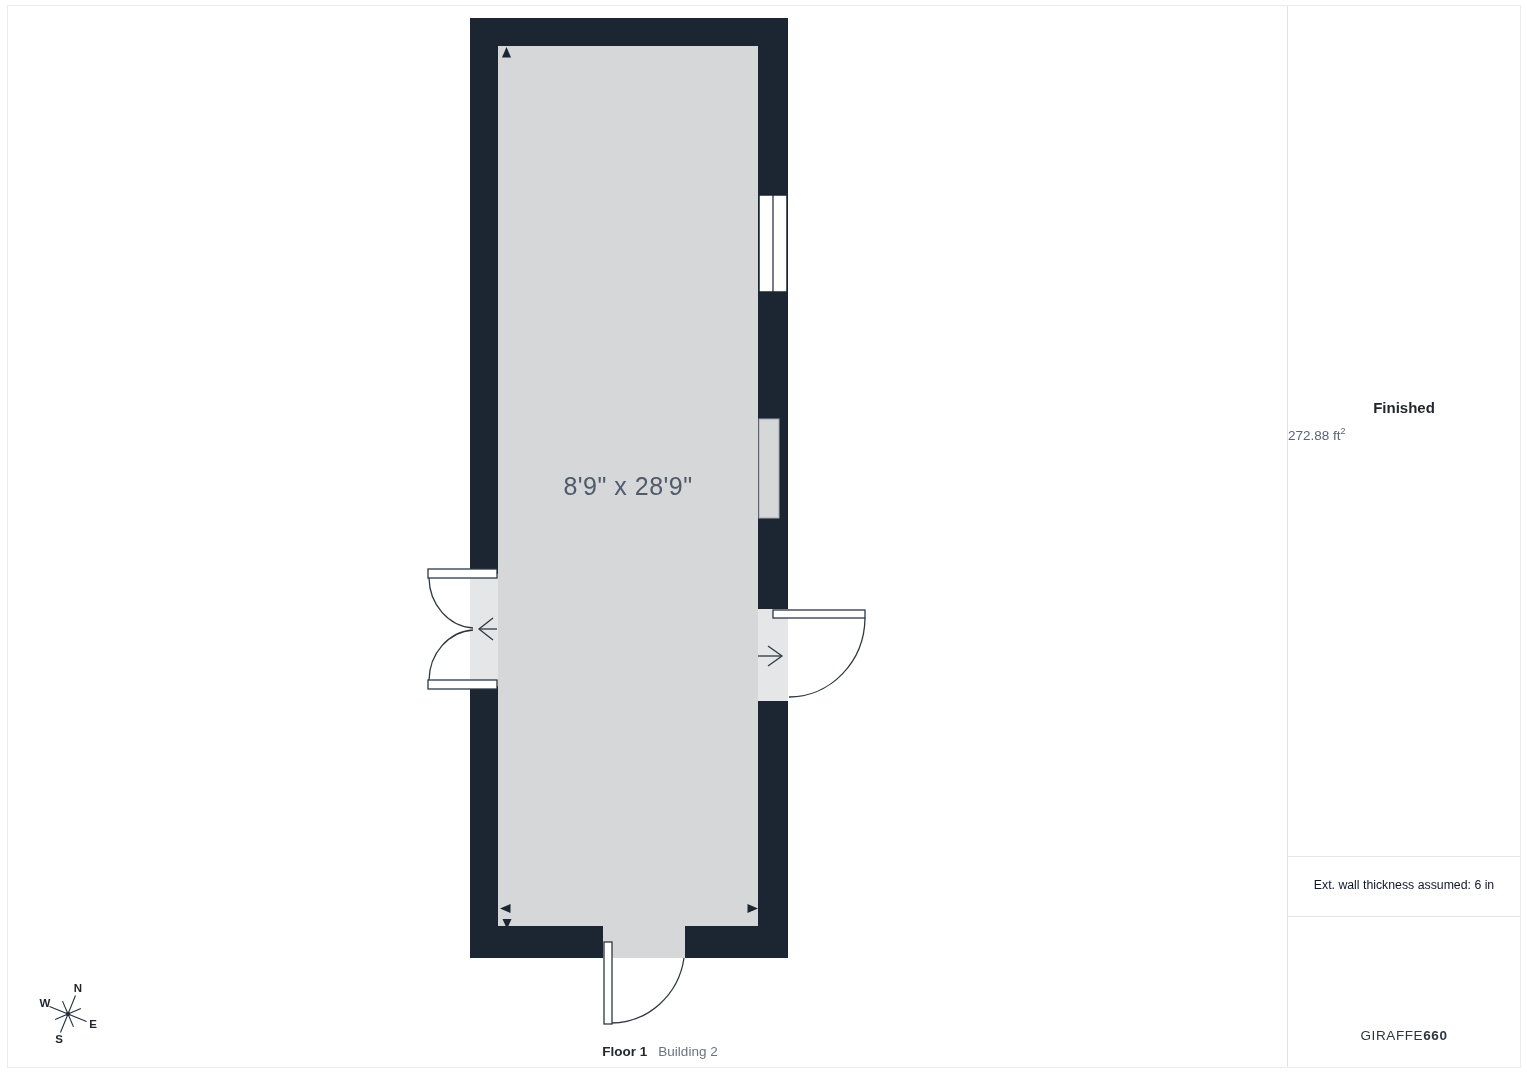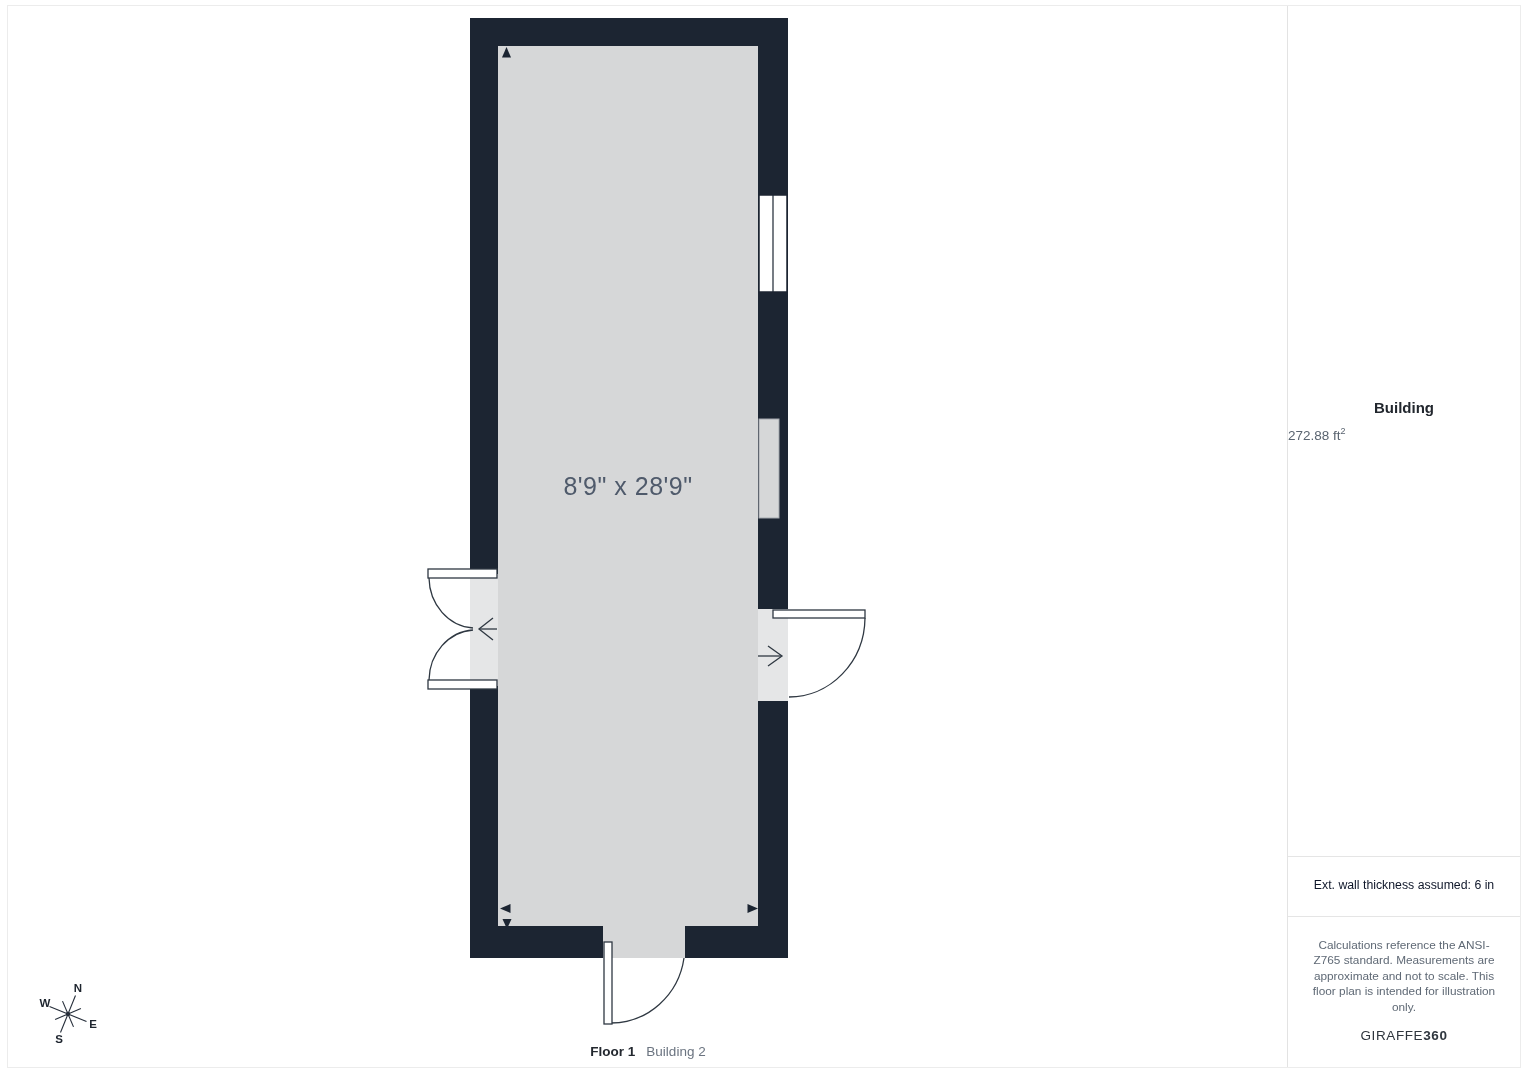--- a/index.html
+++ b/index.html
@@ -25,21 +25,21 @@
     position: absolute;
     left: 490px; top: 466px;
     width: 260px;
     text-align: center;
     font-size: 25px;
     letter-spacing: 0.5px;
     color: #4f5a6b;
   }
   .floor-label {
     position: absolute;
-    left: 0; top: 1038px;
+    left: 12px; top: 1038px;
     width: 1280px;
     text-align: center;
     font-size: 13.5px;
     color: #23282f;
   }
   .floor-label .floor-name { font-weight: 700; color: #23282f; }
   .floor-label .building-name { color: #6b7480; margin-left: 11px; font-weight: 400; }
 
   .sidebar {
     position: absolute;
@@ -161,26 +161,25 @@
     </g>
   </svg>
 
   <div class="room-dimension">8'9" x 28'9"</div>
 
   <div class="floor-label">
     <span class="floor-name">Floor 1</span><span class="building-name">Building 2</span>
   </div>
 
   <div class="sidebar">
-    <div class="status-title">Building</div>
+    <div class="status-title">Finished</div>
     <div class="area-value">
       <span>272.88 ft</span><sup>2</sup>
     </div>
     <div class="divider divider-1"></div>
     <div class="wall-note">Ext. wall thickness assumed: 6 in</div>
     <div class="divider divider-2"></div>
-    <div class="disclaimer">Calculations reference the ANSI-Z765 standard. Measurements are approximate and not to scale. This floor plan is intended for illustration only.</div>
     <div class="brand">
-      <span>GIRAFFE</span><span class="brand-suffix">360</span>
+      <span>GIRAFFE</span><span class="brand-suffix">660</span>
     </div>
   </div>
 
 </div>
 
 </body></html>

